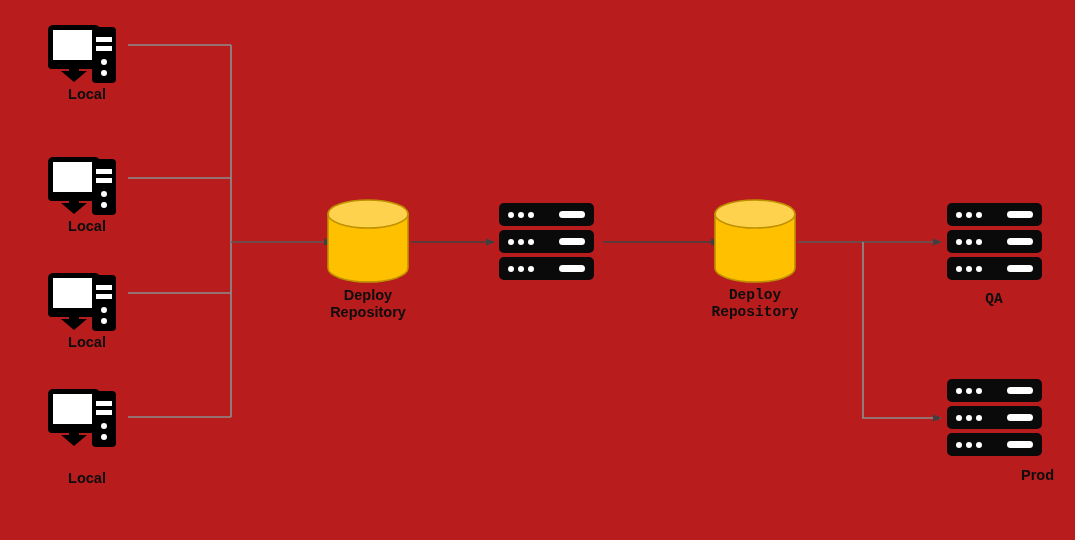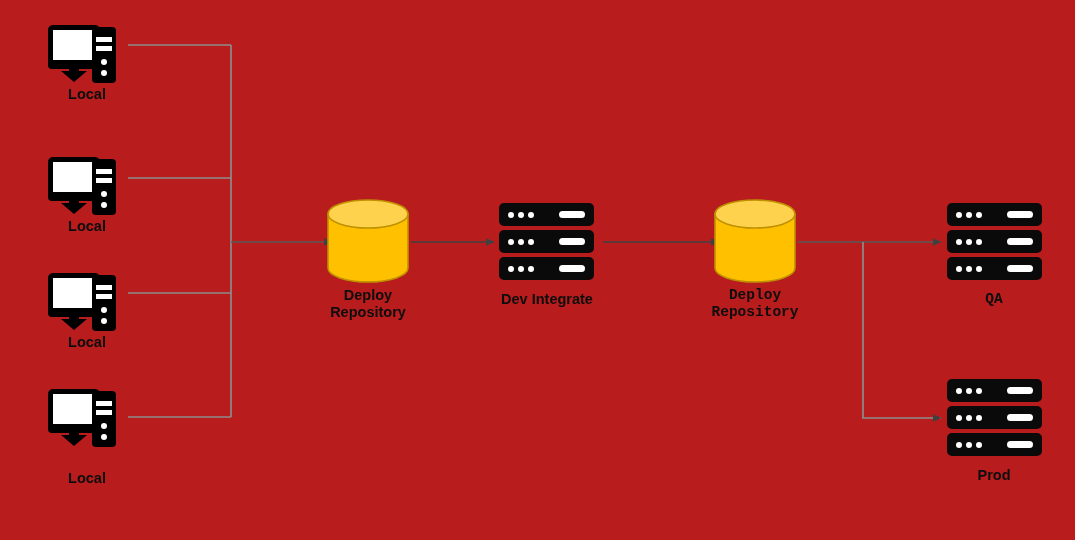--- a/index.html
+++ b/index.html
@@ -289,21 +289,20 @@
       <div class="srv-dot p3"></div>
       <div class="srv-pill"></div>
     </div>
     <div class="srv-bar b3">
       <div class="srv-dot p1"></div>
       <div class="srv-dot p2"></div>
       <div class="srv-dot p3"></div>
       <div class="srv-pill"></div>
     </div>
   </div>
-  <div class="node-label" style="left:477px; top:291px; width:140px;">Dev Integrate</div>
 
   <div class="node cylinder" style="left:712px; top:199px;">
     <svg class="cyl-svg" width="86" height="84" viewBox="0 0 86 84">
       <path d="M3,15 L3,69 A40,14 0 0 0 83,69 L83,15 Z" fill="#FFC000" stroke="#BF9000" stroke-width="1.6"></path>
       <ellipse cx="43" cy="15" rx="40" ry="14" fill="#FFD24D" stroke="#BF9000" stroke-width="1.6"></ellipse>
     </svg>
   </div>
   <div class="node-label" style="left:695px; top:287px; width:120px;font-family:Liberation Mono, monospace;">Deploy
 Repository</div>
 
@@ -342,15 +341,15 @@
       <div class="srv-dot p3"></div>
       <div class="srv-pill"></div>
     </div>
     <div class="srv-bar b3">
       <div class="srv-dot p1"></div>
       <div class="srv-dot p2"></div>
       <div class="srv-dot p3"></div>
       <div class="srv-pill"></div>
     </div>
   </div>
-  <div class="node-label" style="left:934px; top:467px; width:120px;">Prod</div>
+  <div class="node-label" style="left:934px; top:467px; width:120px;text-align:right;">Prod</div>
 
 </div>
 
 </body></html>

